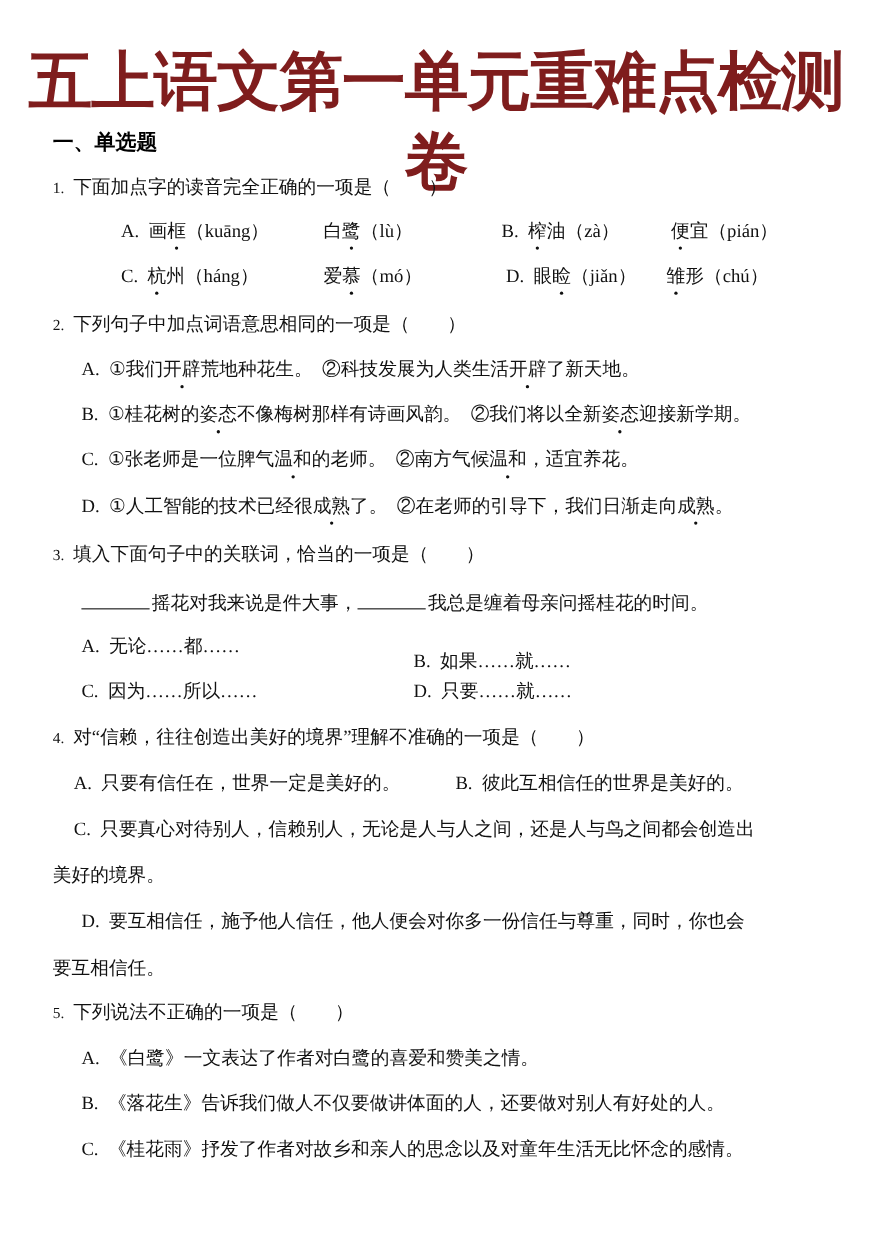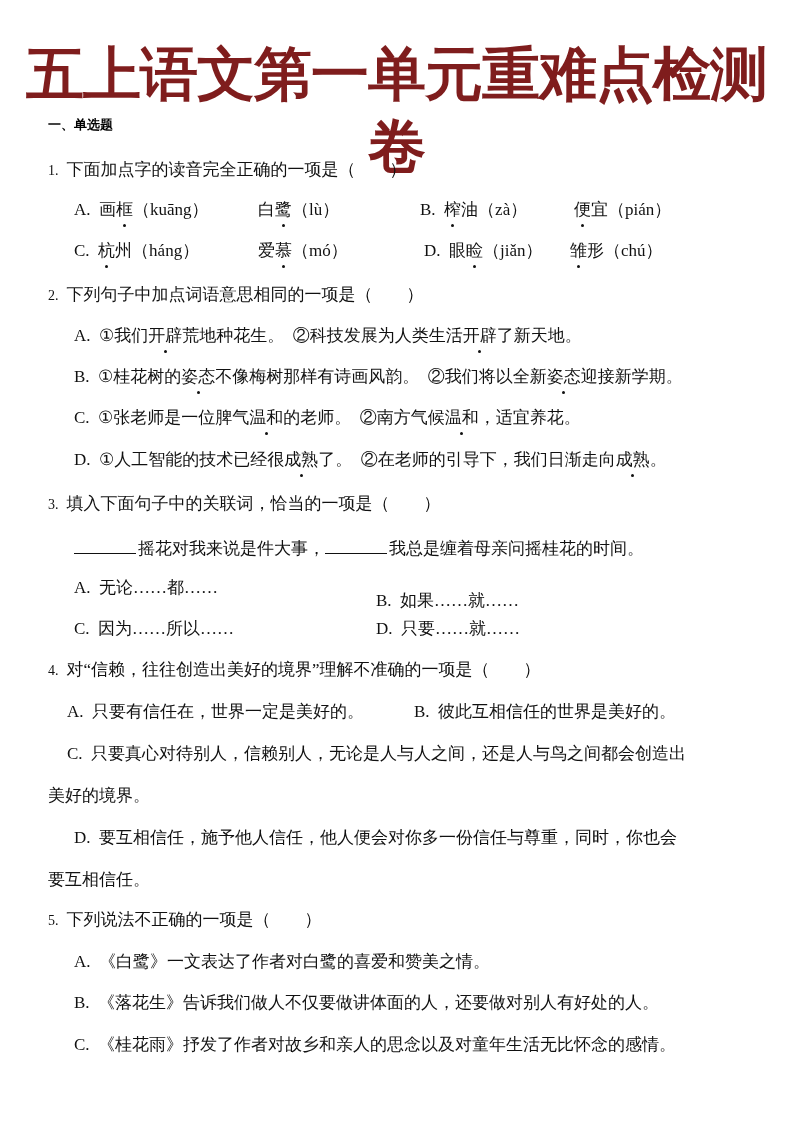--- a/index.html
+++ b/index.html
@@ -8,27 +8,27 @@
     font-family: "DejaVu Sans", "Liberation Sans", sans-serif;
     color: #111111;
   }
   .title {
     position: absolute; left: 0; top: 38px; width: 793px;
     text-align: center; font-size: 58px; font-weight: bold; letter-spacing: -1px;
     line-height: 72px; color: #7f1d1d;
   }
   .section {
     position: absolute; left: 48px; top: 116px;
-    font-size: 13px; font-weight: bold; color: #000;
+    font-size: 19px; font-weight: bold; color: #000;
   }
   .line {
     position: absolute; font-size: 17px; line-height: 24px; white-space: nowrap; color: #111; font-family: Liberation Serif, serif;
   }
   .qnum { font-size: 14px; margin-right: 8px; }
-  .opt { position: absolute; white-space: nowrap; }
+  .opt { position: absolute; white-space: nowrap; margin-left: 36px; }
   .dot {
     position: relative; display: inline-block;
   }
   .dot::after {
     content: ""; position: absolute; left: 50%; bottom: -5px;
     width: 3px; height: 3px; margin-left: -1.5px; border-radius: 50%; background: #111;
   }
   .blank { display: inline-block; width: 62px; border-bottom: 1px solid #111; height: 18px; vertical-align: baseline; margin-right: 2px; }
 </style>
 </head>

